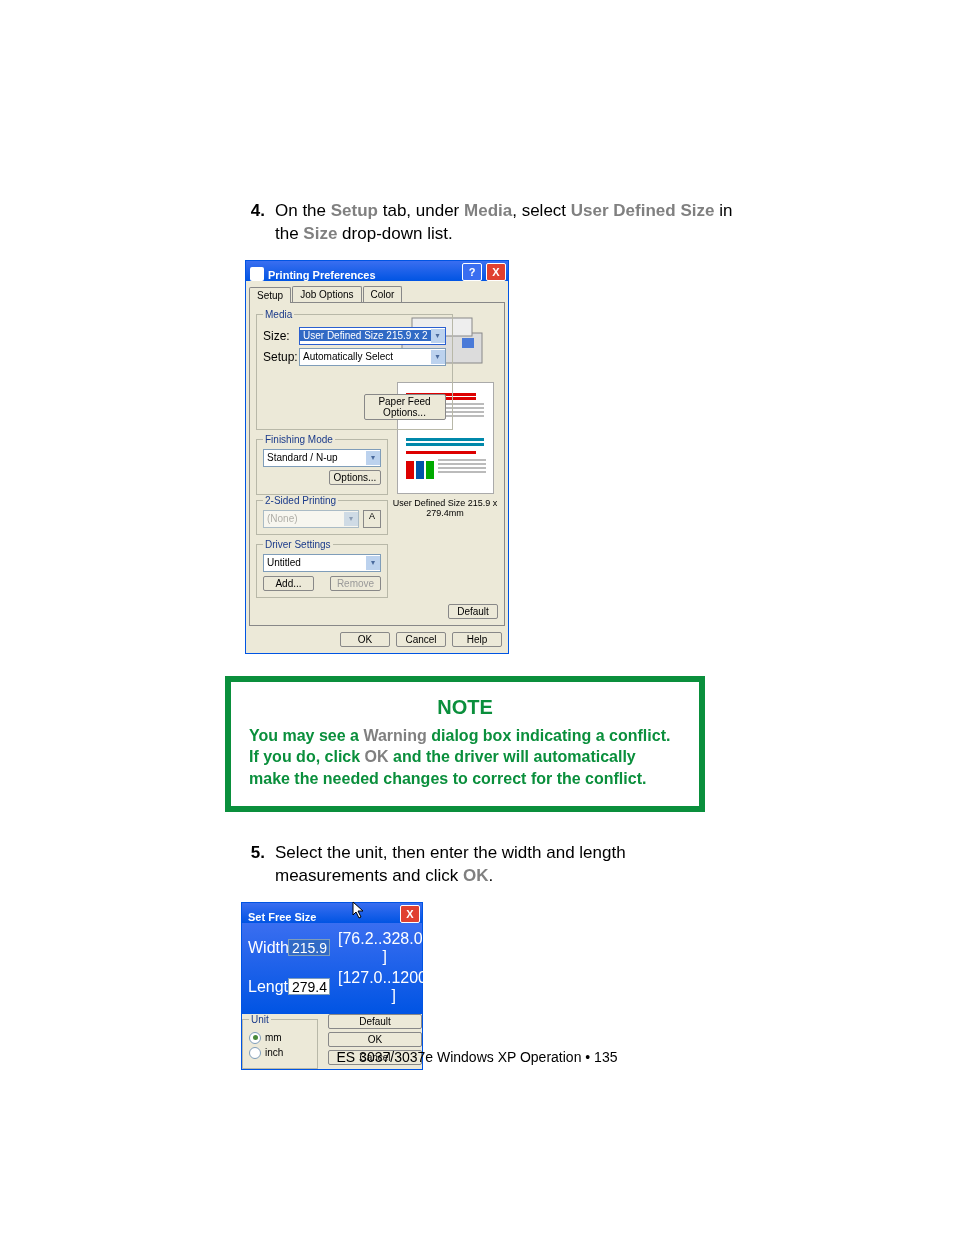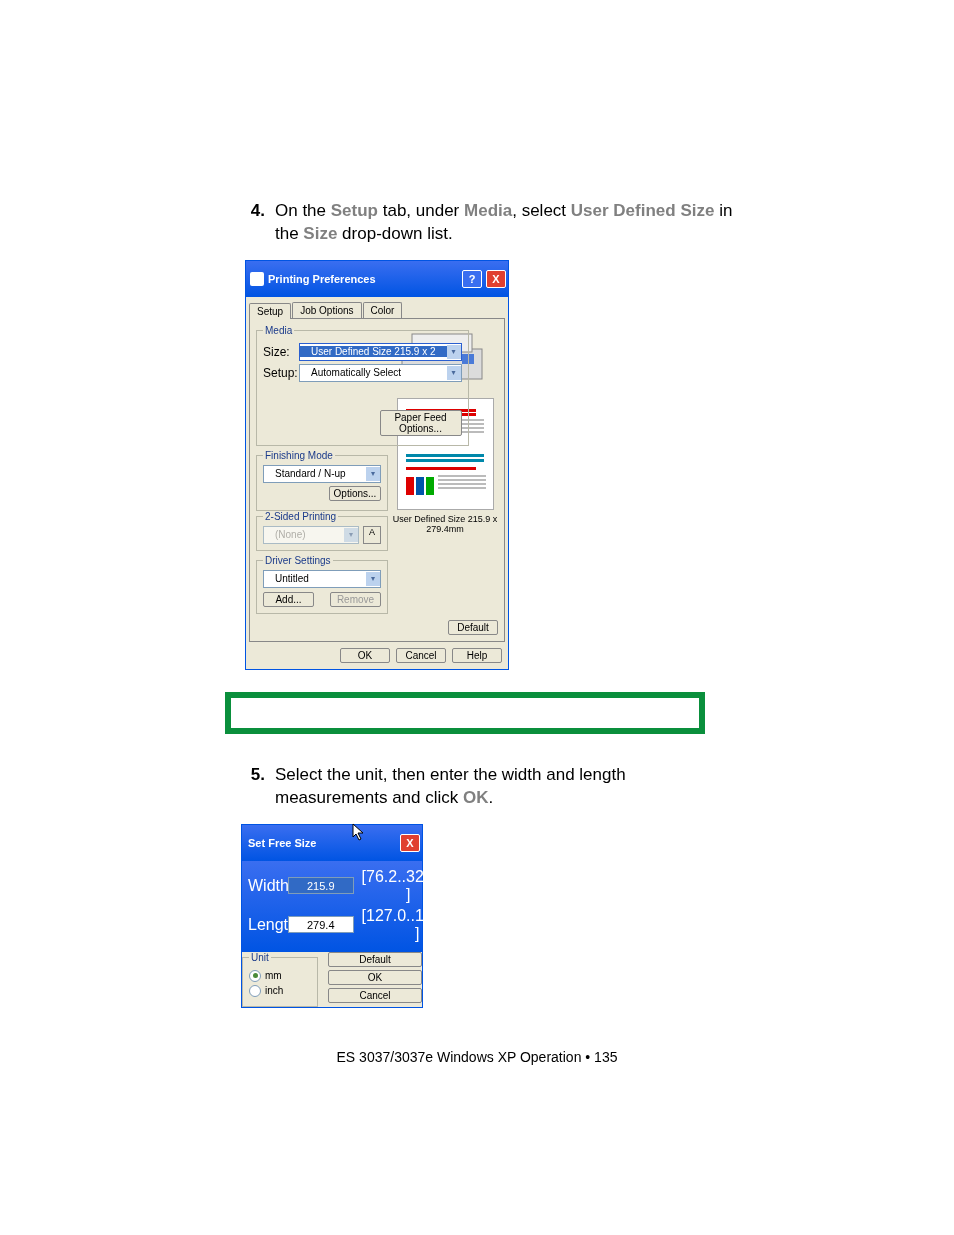--- a/index.html
+++ b/index.html
@@ -9,32 +9,32 @@
   .step .txt{}
   b.ui{color:#808080;font-weight:bold}
   .note-box{border:6px solid #0a8f3c;margin:22px 0 30px -10px;padding:14px 18px 16px 18px;width:480px;box-sizing:border-box}
   .note-title{color:#0a8f3c;font-weight:bold;text-align:center;font-size:20px;margin-bottom:6px}
   .note-body{color:#0a8f3c;font-weight:bold;font-size:16px;line-height:1.35}
   .note-body .gray{color:#808080}
   .footer{position:absolute;bottom:170px;width:100%;left:0;text-align:center;font-size:14px}
 
   
   .xp-dialog{position:relative;background:#ece9d8;border:1px solid #0054e3;font-family:Tahoma,Arial,sans-serif}
-  .xp-title{background:linear-gradient(#3a6ef0,#0054e3);color:#fff;font-size:11px;font-weight:bold;display:flex;align-items:center;height:36px}
+  .xp-title{background:linear-gradient(#3a6ef0,#0054e3);color:#fff;font-size:11px;font-weight:bold;display:flex;align-items:flex-end;height:20px}
   .xp-title .ticon{width:14px;height:14px;margin:0 4px;background:#fff;border-radius:2px}
   .xp-title .tlabel{flex:1}
   .xp-title .tbtn{width:18px;height:16px;margin:0 2px;display:flex;align-items:center;justify-content:center;font-size:11px;font-weight:bold;border:1px solid #fff;border-radius:2px}
   .tbtn.help{background:#3a6ef0;color:#fff}
   .tbtn.close{background:#e04030;color:#fff}
   .xp-btn{background:#ece9d8;border:1px solid #888;border-radius:2px;font-size:10px;padding:1px 0;text-align:center;display:inline-block}
   .xp-select{background:#fff;border:1px solid #7f9db9;height:16px;font-size:10px;display:flex;align-items:center}
   .xp-select .arrow{width:14px;height:14px;background:#bcd2ee;margin-left:auto;display:flex;align-items:center;justify-content:center;color:#4a6a9d;font-size:8px}
-  .xp-select .val{padding:0 11px;flex:1;white-space:nowrap;overflow:hidden}
+  .xp-select .val{padding:0 3px;flex:1;white-space:nowrap;overflow:hidden}
   .xp-select.hl .val{background:#316ac5;color:#fff}
-  .xp-input{background:#fff;border:1px solid #7f9db9;height:15px;font-size:11px;padding:0 18px;display:flex;align-items:center}
+  .xp-input{background:#fff;border:1px solid #7f9db9;height:15px;font-size:14px;padding:0 3px;display:flex;align-items:center}
   fieldset.xp{border:1px solid #b8b8a8;font-size:10px;margin:0;padding:4px 6px 6px 6px;position:relative}
   fieldset.xp>legend{color:#1a3a8a;padding:0 2px;font-size:10px}
   .xp-tabs{display:flex;font-size:10px;margin-top:2px}
   .xp-tab{border:1px solid #888;border-bottom:none;background:#ece9d8;padding:2px 7px;margin-right:1px;border-radius:2px 2px 0 0}
   .xp-tab.active{background:#ece9d8;position:relative;top:1px}
   .xp-tabcontent{border:1px solid #888;background:#ece9d8;padding:6px}
   .xp-radio{display:flex;align-items:center;font-size:10px;margin:3px 0}
   .xp-radio .dot{width:10px;height:10px;border:1px solid #7f9db9;border-radius:50%;margin-right:4px;display:flex;align-items:center;justify-content:center;background:#fff}
   .xp-radio .dot.checked::after{content:"";width:5px;height:5px;border-radius:50%;background:#4a8a3a;display:block}
 
@@ -178,20 +178,24 @@
       </div>
     </div>
     <div class="btn-row">
       <div class="xp-btn">OK</div>
       <div class="xp-btn">Cancel</div>
       <div class="xp-btn">Help</div>
     </div>
   </div>
 
   <div class="note-box">
+    <div class="note-title">NOTE</div>
+    <div class="note-body">
+      <span>You  may see a </span><span class="gray">Warning</span><span> dialog box indicating a conflict. If you do, click </span><span class="gray">OK</span><span> and the driver will automatically make the needed changes to correct for the conflict.</span>
+    </div>
   </div>
 
   <div class="step">
     <div class="num">5.</div>
     <div class="txt">
       <span>Select the unit, then enter the width and length measurements and click </span><b class="ui">OK</b><span>.</span>
     </div>
   </div>
 
   <div class="xp-dialog dlg2" style="position:relative">

